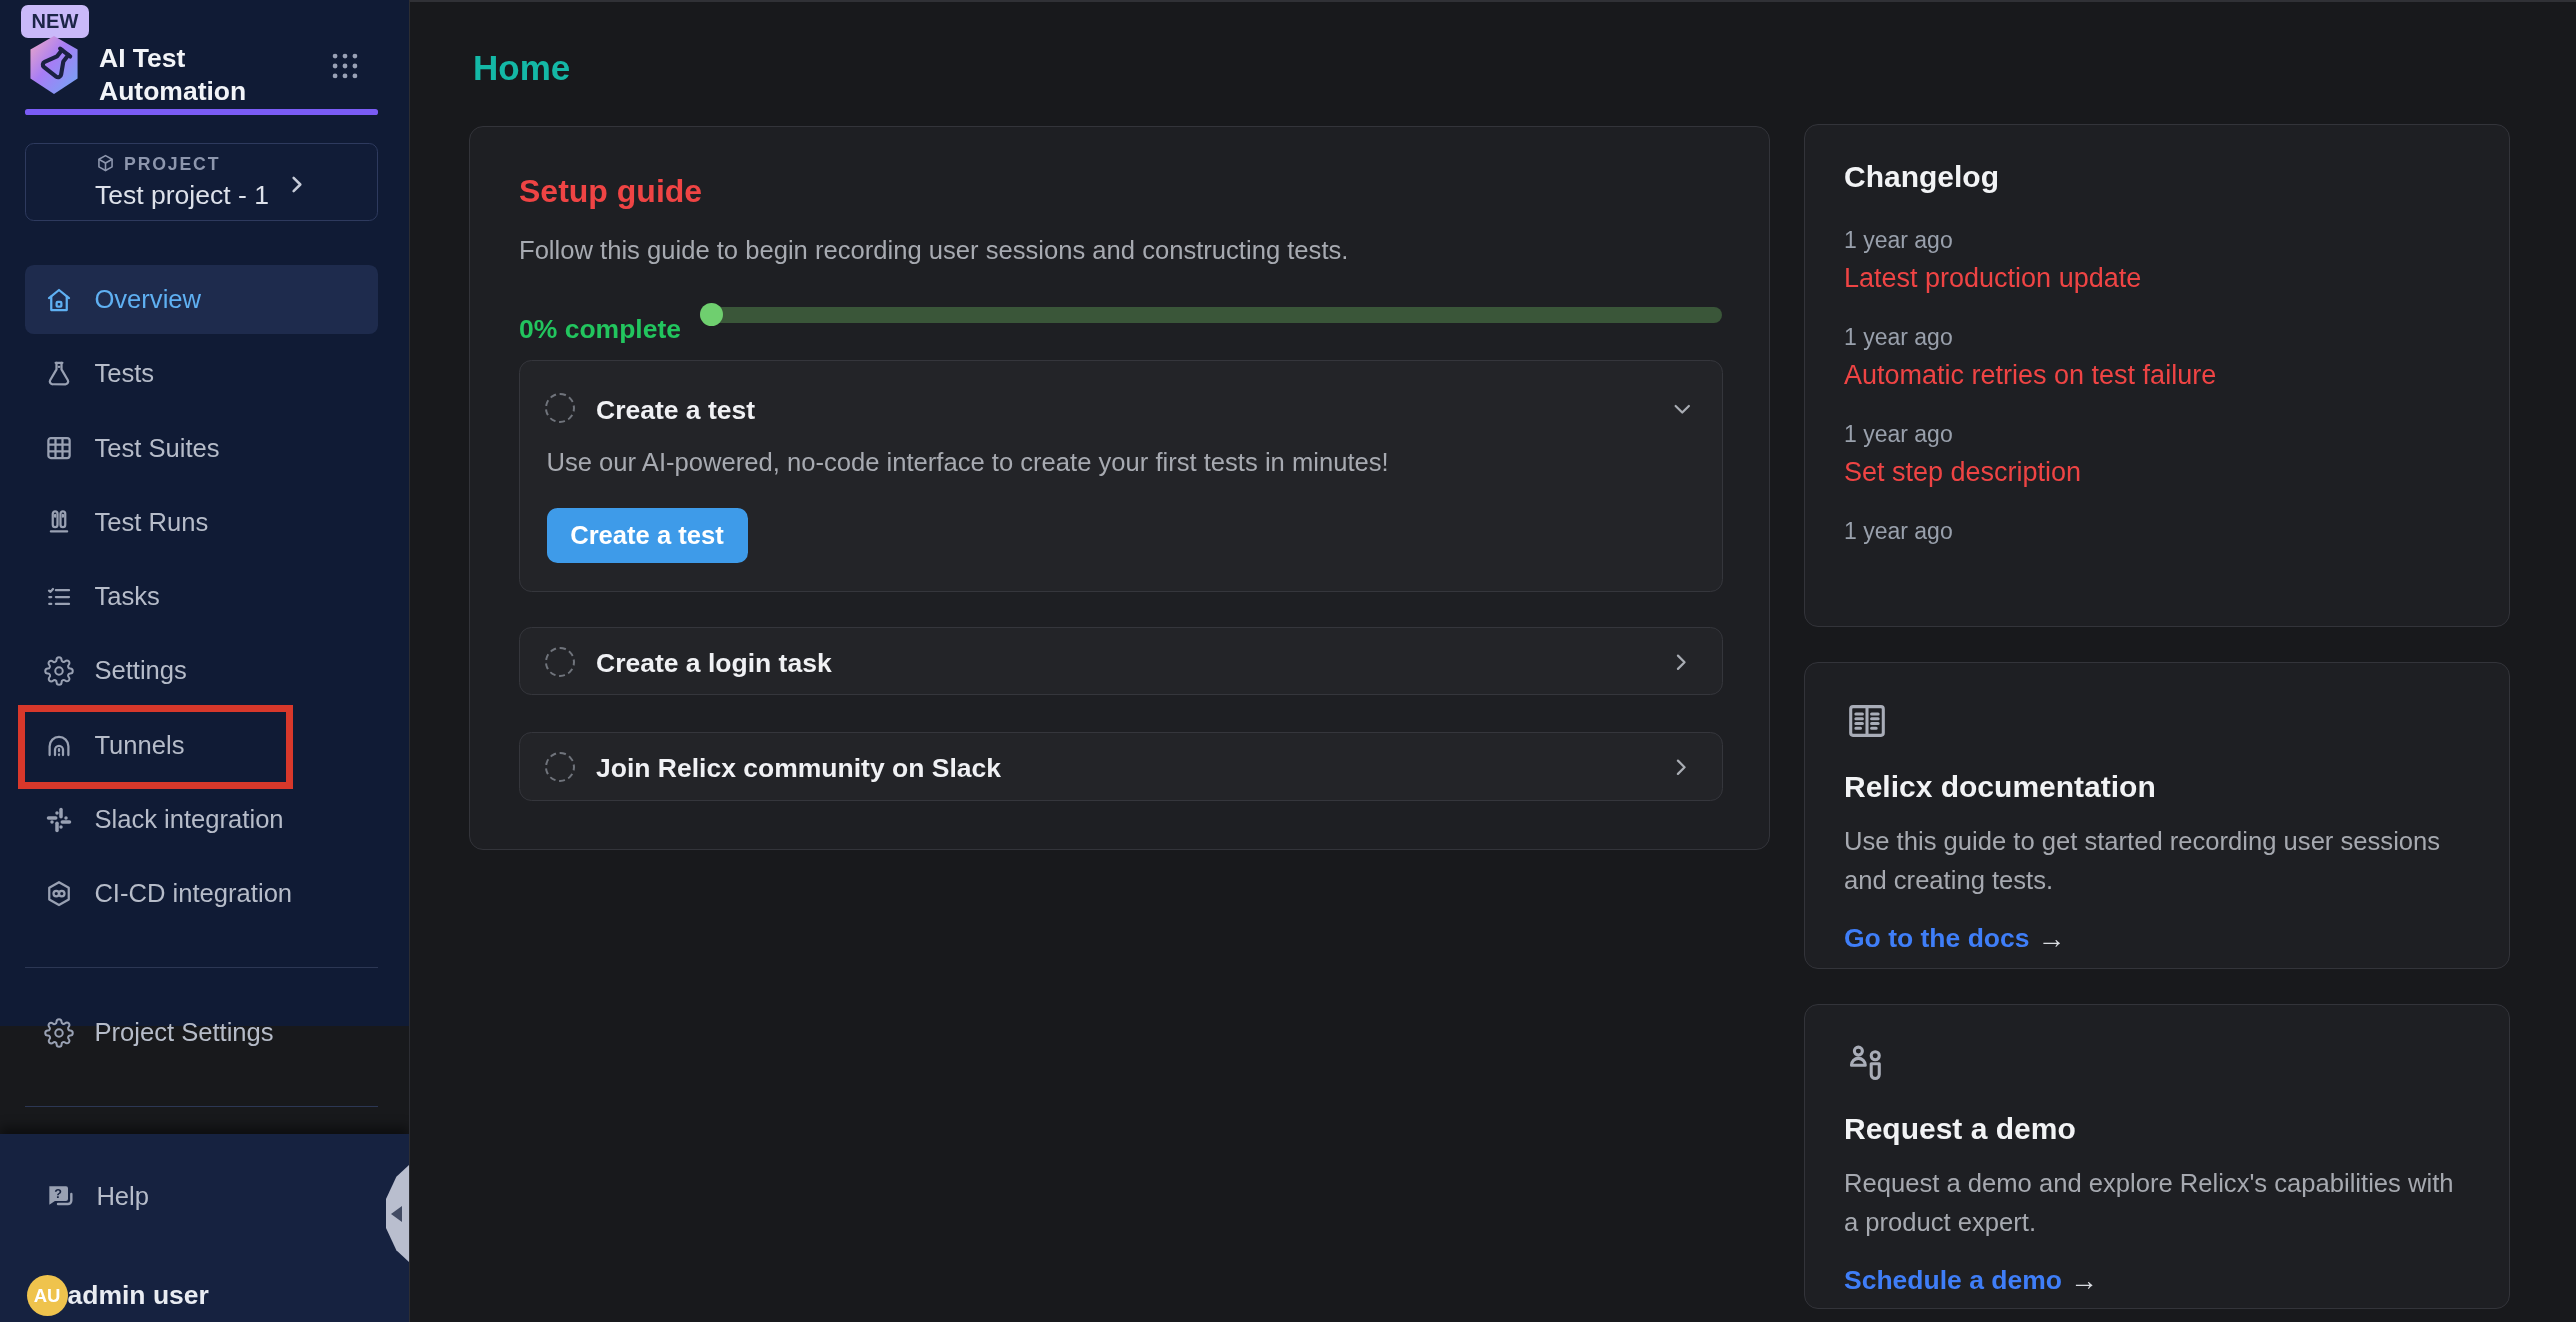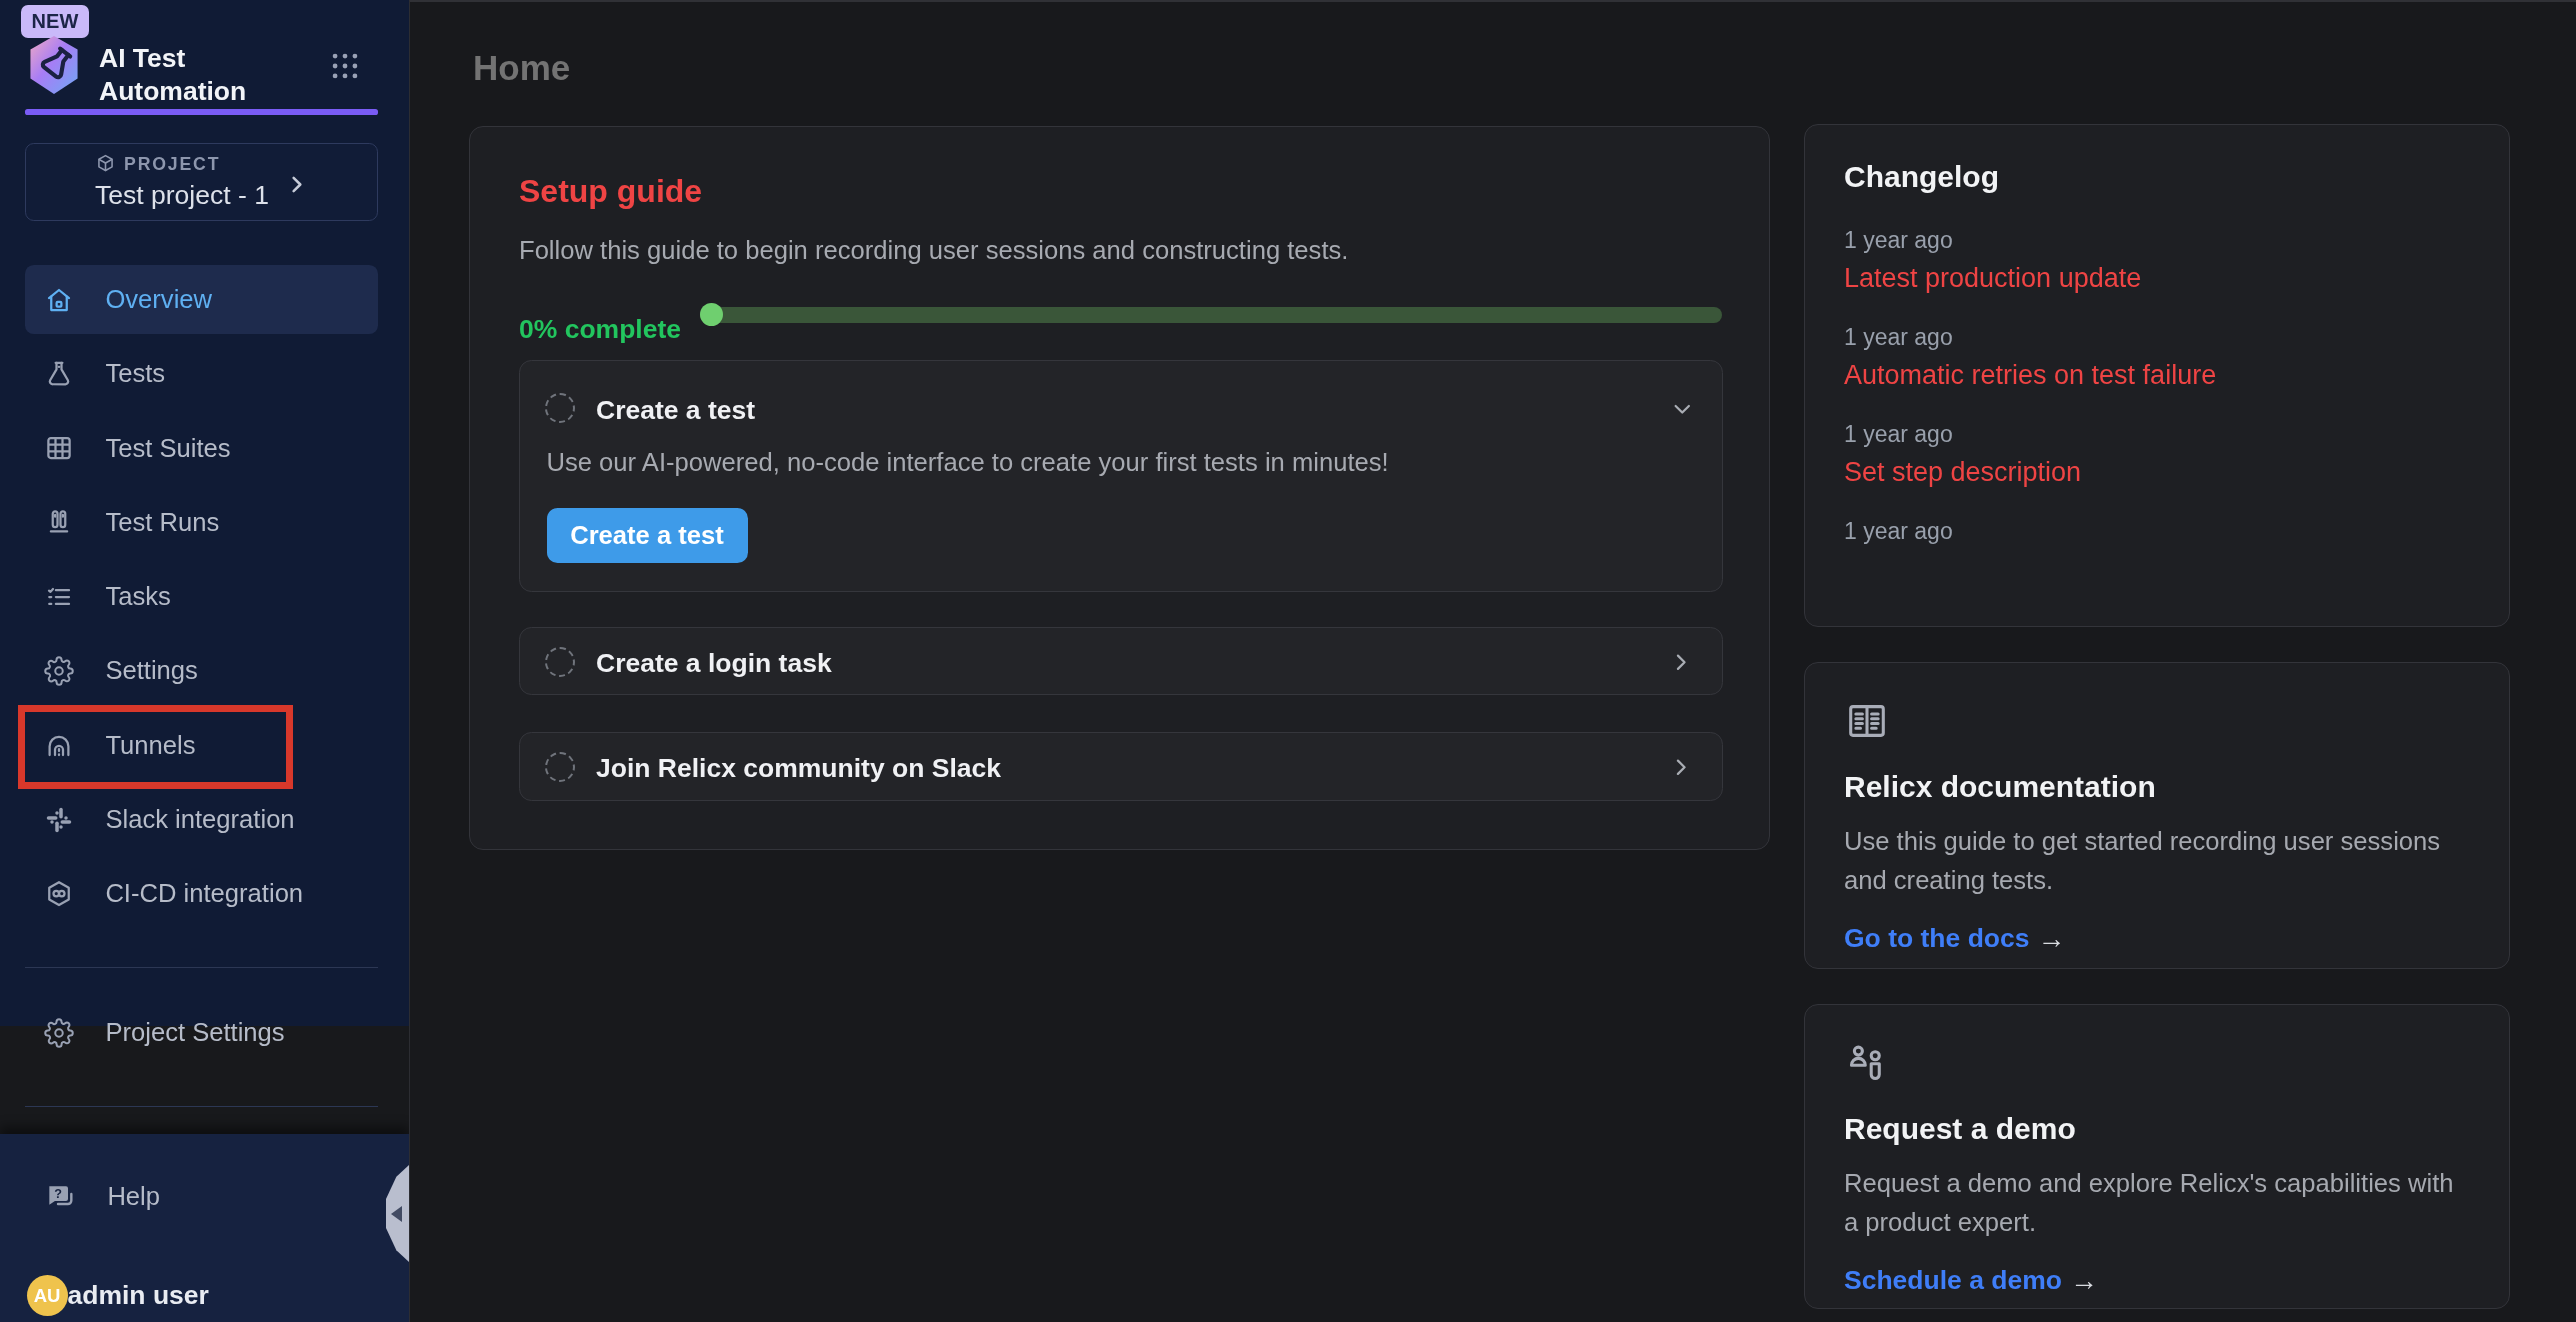--- a/index.html
+++ b/index.html
@@ -23,21 +23,21 @@
                  display:flex; align-items:center; justify-content:center; cursor:pointer; }
   .project-inner { display:flex; align-items:center; gap:16px; }
   .project-col { display:flex; flex-direction:column; }
   .project-label-row { display:flex; align-items:center; gap:8px; color:#8d96ad; }
   .project-label { font-size:17.7px; font-weight:700; letter-spacing:1.8px; }
   .project-name { font-size:26.5px; color:#dde1ea; margin-top:3.5px; }
   .project-chevron { color:#c6cbd8; margin-top:8.8px; }
 
   .nav { position:absolute; left:25px; top:265px; width:353px; }
   .nav-item { height:69px; margin-bottom:5.3px; border-radius:8.8px; display:flex; align-items:center;
-              padding-left:19.4px; gap:31px; color:#b6bcc9; font-size:25.6px; cursor:pointer; }
+              padding-left:19.4px; gap:20px; color:#b6bcc9; font-size:25.6px; cursor:pointer; }
   .nav-item .nicon { color:#99a1b3; display:flex; }
   .nav-item.active { background:var(--active-bg,#1e2b4d); color:var(--active-blue,#5fb0f2); }
   .nav-item.active .nicon { color:var(--active-blue,#5fb0f2); }
 
   .annotation-box { position:absolute; left:17.7px; top:705px; width:275px; height:84px;
                     border:7px solid var(--annotation-red,#d8382b); pointer-events:none; }
 
   .side-divider { position:absolute; left:25px; width:353px; height:0;
                   border-top:1.8px solid #2c3754; }
   .proj-settings { position:absolute; left:25px; top:998px; width:353px; }
@@ -52,21 +52,21 @@
   .collapse-handle { position:absolute; left:386px; top:1165px; width:23px; height:97px;
                      background:#b9bece; cursor:pointer;
                      clip-path:polygon(100% 0%,100% 100%,45% 88%,0% 65%,0% 35%,45% 12%); }
   .collapse-handle .tri { position:absolute; left:5.3px; top:41px; width:0; height:0;
                           border-top:8px solid transparent; border-bottom:8px solid transparent;
                           border-right:11.5px solid #424b63; }
 
   
   .main { position:absolute; left:409px; top:0; width:2167px; height:1322px;
           background:var(--main-bg,#18191c); border-left:1.8px solid #2c2d32; border-top:2.6px solid #303136; }
-  .page-title { position:absolute; left:63px; top:46px; font-size:35px; font-weight:700; color:#737373; }
+  .page-title { position:absolute; left:63px; top:46px; font-size:35px; font-weight:700; color:#14b8a6; }
 
   .setup-card { position:absolute; left:59px; top:124px; width:1301px; height:724px;
                 background:var(--card-bg,#1e1f23); border:0.9px solid var(--card-border,#33343a); border-radius:14px; }
   .sg-title { position:absolute; left:49px; top:46px; font-size:32px; font-weight:700; color:#ef4444; }
   .sg-sub { position:absolute; left:49px; top:109px; font-size:25.6px; color:#a7aab1; }
   .sg-progress-label { position:absolute; left:49px; top:187px; font-size:26.5px; font-weight:700; color:#22c55e; }
   .progress { position:absolute; left:230px; top:176px; width:1022px; height:23px; }
   .progress .track { position:absolute; left:0; top:3.5px; width:100%; height:16px; border-radius:8px;
                      background:var(--progress-track,#3a5639); }
   .progress .fill { position:absolute; left:0; top:3.5px; height:16px; border-radius:8px;

